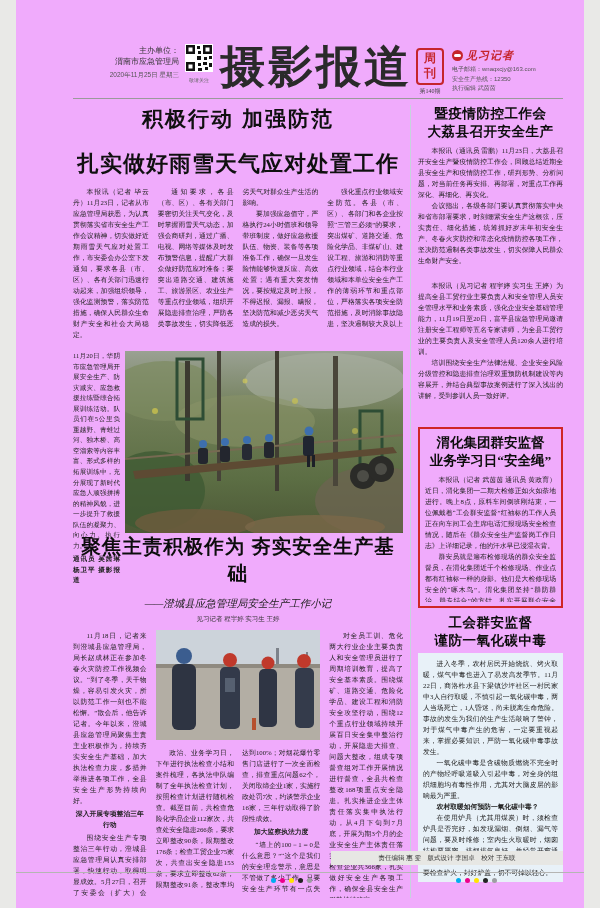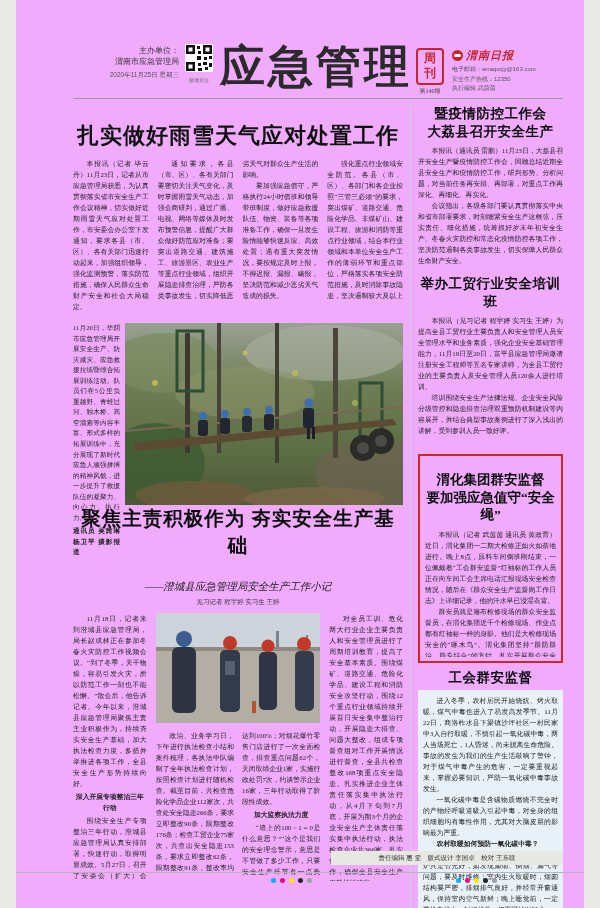--- a/index.html
+++ b/index.html
@@ -42,33 +42,33 @@
   .colsA{margin-top:7px;column-count:4;column-gap:9px;height:156px;overflow:hidden;}
 
   
   .photo-feature{display:flex;margin-top:9px;height:182px;}
   .pf-caption{width:47px;padding-right:5px;font-size:6.6px;line-height:1.6;text-align:justify;color:#222;}
   .pf-credit{font-weight:bold;margin-top:3px;text-indent:0;}
   .pf-photo{flex:1;height:182px;}
 
   
   .hlB{font-weight:bold;font-size:19.5px;text-align:center;letter-spacing:1px;color:#0d0d0d;}
-  .subB{text-align:center;font-style:italic;font-size:10.5px;color:#222;margin-top:21px;}
+  .subB{text-align:center;font-style:italic;font-size:10.5px;color:#222;margin-top:10px;}
   .bylineB{text-align:center;font-size:6.5px;color:#333;margin-top:4px;}
   .bodyB{display:flex;margin-top:6px;}
   .colB{width:76px;overflow:hidden;height:268px;}
   .colB-mid{width:170px;margin:0 9px;height:268px;overflow:hidden;}
   .midcols{column-count:2;column-gap:8px;margin-top:4px;height:150px;overflow:hidden;}
   .subhead{font-weight:bold;text-align:center;text-indent:0 !important;margin:2px 0 !important;}
 
   
   .hlR{font-weight:bold;font-size:13.5px;text-align:center;line-height:1.3;color:#0d0d0d;letter-spacing:0.5px;}
   .rt-body{margin-top:5px;}
   .sep{height:9px;}
-  .redbox{border:2px solid #cf2626;padding:15px 5px 4px;margin-top:9px;}
+  .redbox{border:2px solid #cf2626;padding:5px 5px 4px;margin-top:17px;}
   .hlRed{font-weight:bold;font-size:13.5px;text-align:center;line-height:1.3;color:#0d0d0d;}
   .redbox .rt-body{height:128px;overflow:hidden;}
   .bluebox{background:#e8f1f8;padding:5px 5px 4px;margin-top:4px;position:relative;}
   .bluebox .q{font-weight:bold;text-indent:2em;}
 
   
   .footer-credits{position:absolute;left:315px;top:851px;width:232px;height:14px;background:#e7e7e4;
     font-size:6.5px;color:#333;text-align:center;line-height:14px;font-family:"Liberation Sans",sans-serif;}
   .bottom-rule{position:absolute;left:0;top:872px;width:600px;border-top:1px solid #b5b5b3;}
   .dots{position:absolute;top:878px;display:flex;gap:4px;}
@@ -102,47 +102,48 @@
             <rect x="19" y="13" width="3" height="3" fill="#111"></rect>
           <rect x="24" y="12" width="3" height="3" fill="#111"></rect>
             <rect x="13" y="19" width="3" height="3" fill="#111"></rect>
           <rect x="18" y="18" width="4" height="3" fill="#111"></rect>
             <rect x="24" y="19" width="3" height="4" fill="#111"></rect>
           <rect x="13" y="24" width="4" height="3" fill="#111"></rect>
             <rect x="20" y="23" width="3" height="3" fill="#111"></rect>
         </svg>
         <div class="qr-cap">敬请关注</div>
       </div>
-      <div class="mh-title">应急管理</div>
+      <div class="mh-title">摄影报道</div>
       <div class="seal-wrap">
         <div class="seal">
           <div>周</div>
           <div>刊</div>
         </div>
         <div class="issue">第140期</div>
       </div>
       <div class="mh-right">
         <div class="paper-logo">
           <span class="logo-mark"></span>
-          <span class="logo-text">渭南日报</span>
+          <span class="logo-text">见习记者</span>
         </div>
         <div class="mh-info">
           <div>电子邮箱：wnaqxcjy@163.com</div>
           <div>安全生产热线：12350</div>
           <div>执行编辑 武茵茵</div>
         </div>
       </div>
     </div>
     <div class="mh-rule"></div>
 
     <div class="main">
 
       <div class="pane-left">
 
         <div class="hlA">
+          <div class="l1">积极行动 加强防范</div>
           <div class="l2">扎实做好雨雪天气应对处置工作</div>
         </div>
         <div class="bt colsA">
           <p>本报讯（记者 毕云丹）11月23日，记者从市应急管理局获悉，为认真贯彻落实省市安全生产工作会议精神，切实做好近期雨雪天气应对处置工作，市安委会办公室下发通知，要求各县（市、区）、各有关部门迅速行动起来，加强组织领导，强化监测预警，落实防范措施，确保人民群众生命财产安全和社会大局稳定。</p>
           <p>通知要求，各县（市、区）、各有关部门要密切关注天气变化，及时掌握雨雪天气动态，加强会商研判，通过广播、电视、网络等媒体及时发布预警信息，提醒广大群众做好防范应对准备；要突出道路交通、建筑施工、旅游景区、农业生产等重点行业领域，组织开展隐患排查治理，严防各类事故发生，切实降低恶劣天气对群众生产生活的影响。</p>
           <p>要加强应急值守，严格执行24小时值班和领导带班制度，做好应急救援队伍、物资、装备等各项准备工作，确保一旦发生险情能够快速反应、高效处置；遇有重大突发情况，要按规定及时上报，不得迟报、漏报、瞒报，坚决防范和减少恶劣天气造成的损失。</p>
           <p>强化重点行业领域安全防范。各县（市、区）、各部门和各企业按照“三管三必须”的要求，突出煤矿、道路交通、危险化学品、非煤矿山、建设工程、旅游和消防等重点行业领域，结合本行业领域和本单位安全生产工作的薄弱环节和重点部位，严格落实各项安全防范措施，及时消除事故隐患，坚决遏制较大及以上事故发生，确保全市安全生产形势持续稳定。</p>
         </div>
 
         <div class="photo-feature">
@@ -268,42 +269,42 @@
           <div>暨疫情防控工作会</div>
           <div>大荔县召开安全生产</div>
         </div>
         <div class="bt rt-body">
           <p>本报讯（通讯员 雷鹏）11月23日，大荔县召开安全生产暨疫情防控工作会，回顾总结近期全县安全生产和疫情防控工作，研判形势、分析问题，对当前任务再安排、再部署，对重点工作再深化、再细化、再实化。</p>
           <p>会议指出，各级各部门要认真贯彻落实中央和省市部署要求，时刻绷紧安全生产这根弦，压实责任、细化措施，统筹抓好岁末年初安全生产、冬春火灾防控和常态化疫情防控各项工作，坚决防范遏制各类事故发生，切实保障人民群众生命财产安全。</p>
         </div>
 
         <div class="sep"></div>
         <div class="hlR">
-          <div>举办工贸行业安全培训班</div>
         </div>
         <div class="bt rt-body">
           <p>本报讯（见习记者 程宇婷 实习生 王婷）为提高全县工贸行业主要负责人和安全管理人员安全管理水平和业务素质，强化企业安全基础管理能力，11月19日至20日，富平县应急管理局邀请注册安全工程师等五名专家讲师，为全县工贸行业的主要负责人及安全管理人员120余人进行培训。</p>
           <p>培训围绕安全生产法律法规、企业安全风险分级管控和隐患排查治理双重预防机制建设等内容展开，并结合典型事故案例进行了深入浅出的讲解，受到参训人员一致好评。</p>
         </div>
 
         <div class="sep"></div>
         <div class="redbox">
           <div class="hlRed">
             <div>渭化集团群安监督</div>
-            <div>要加强应急值守“安全绳”</div>
+            <div>业务学习日“安全绳”</div>
           </div>
           <div class="bt rt-body">
             <p>本报讯（记者 武茵茵 通讯员 黄政育）近日，渭化集团一二期大检修正如火如荼地进行。晚上8点，原料车间倒班刚结束，一位佩戴着“工会群安监督”红袖标的工作人员正在向车间工会主席电话汇报现场安全检查情况，随后在《群众安全生产监督岗工作日志》上详细记录，他的汗水早已浸湿衣背。</p>
             <p>群安员就是遍布检修现场的群众安全监督员，在渭化集团近千个检修现场、作业点都有红袖标一样的身影。他们是大检修现场安全的“啄木鸟”。渭化集团坚持“群防群治、群专结合”的方针，扎实开展群众安全监督工作，检查覆盖每个检修作业环节，为大检修安全收尾系紧了“安全绳”。</p>
           </div>
         </div>
 
         <div class="sep" style="height:6px"></div>
         <div class="hlR">
           <div>工会群安监督</div>
+          <div>谨防一氧化碳中毒</div>
         </div>
         <div class="bluebox">
           <div class="bt">
             <p>进入冬季，农村居民开始烧炕、烤火取暖，煤气中毒也进入了易发高发季节。11月22日，商洛柞水县下梁镇沙坪社区一村民家中3人自行取暖，不慎引起一氧化碳中毒，两人当场死亡，1人昏迷，尚未脱离生命危险。事故的发生为我们的生产生活敲响了警钟，对于煤气中毒产生的危害，一定要重视起来，掌握必要知识，严防一氧化碳中毒事故发生。</p>
             <p>一氧化碳中毒是含碳物质燃烧不完全时的产物经呼吸道吸入引起中毒，对全身的组织细胞均有毒性作用，尤其对大脑皮层的影响最为严重。</p>
             <p class="q">农村取暖如何预防一氧化碳中毒？</p>
             <p>在使用炉具（尤其用煤炭）时，须检查炉具是否完好，如发现漏烟、倒烟、漏气等问题，要及时维修；室内生火取暖时，烟囱结构要严密，排烟排气良好，并经常开窗通风，保持室内空气新鲜；晚上睡觉前，一定要检查炉火，封好炉盖，切不可掉以轻心。</p>
           </div>
 
         </div>

